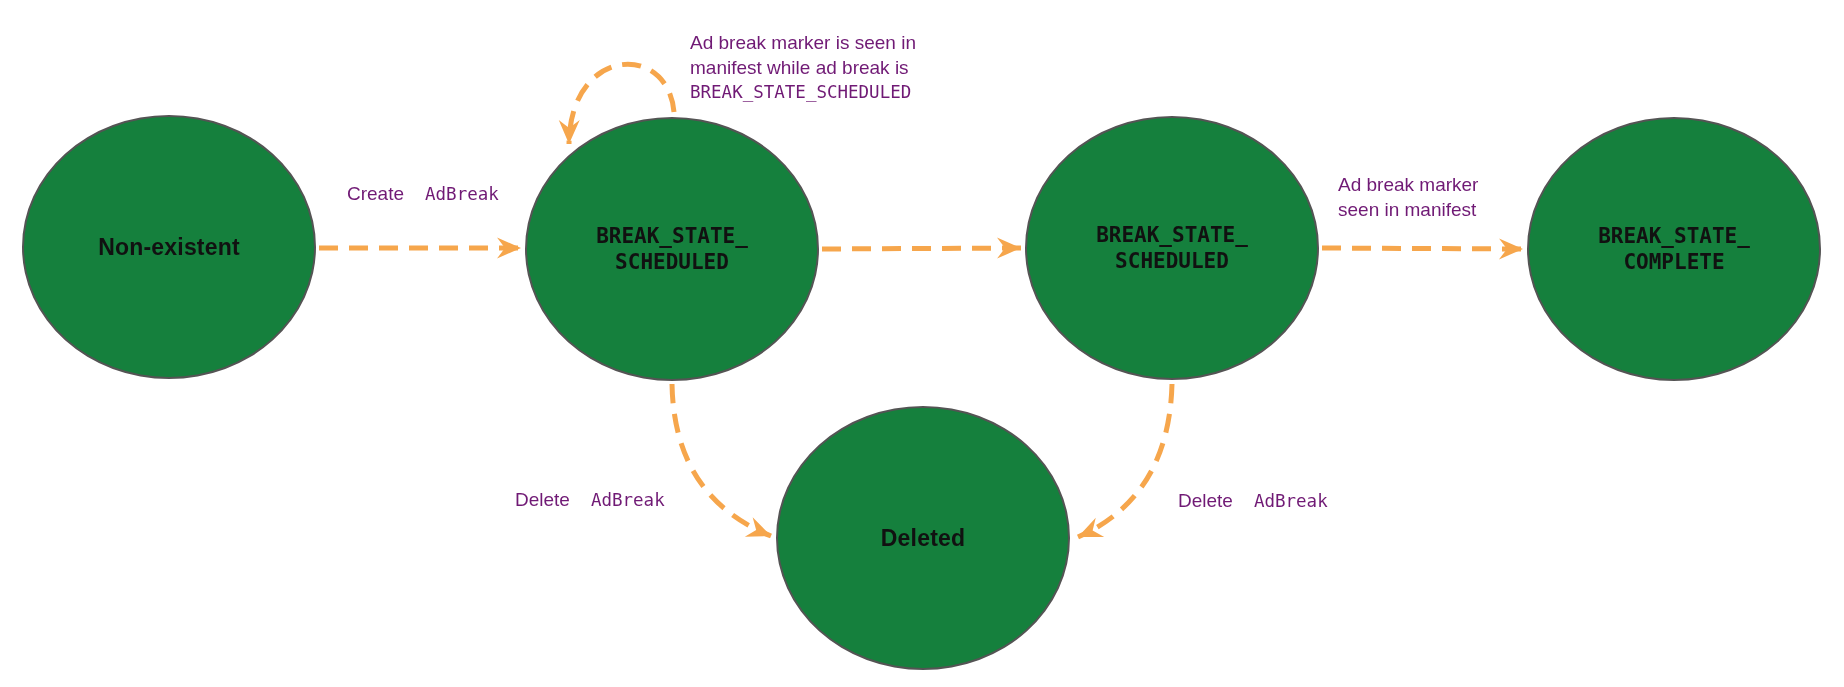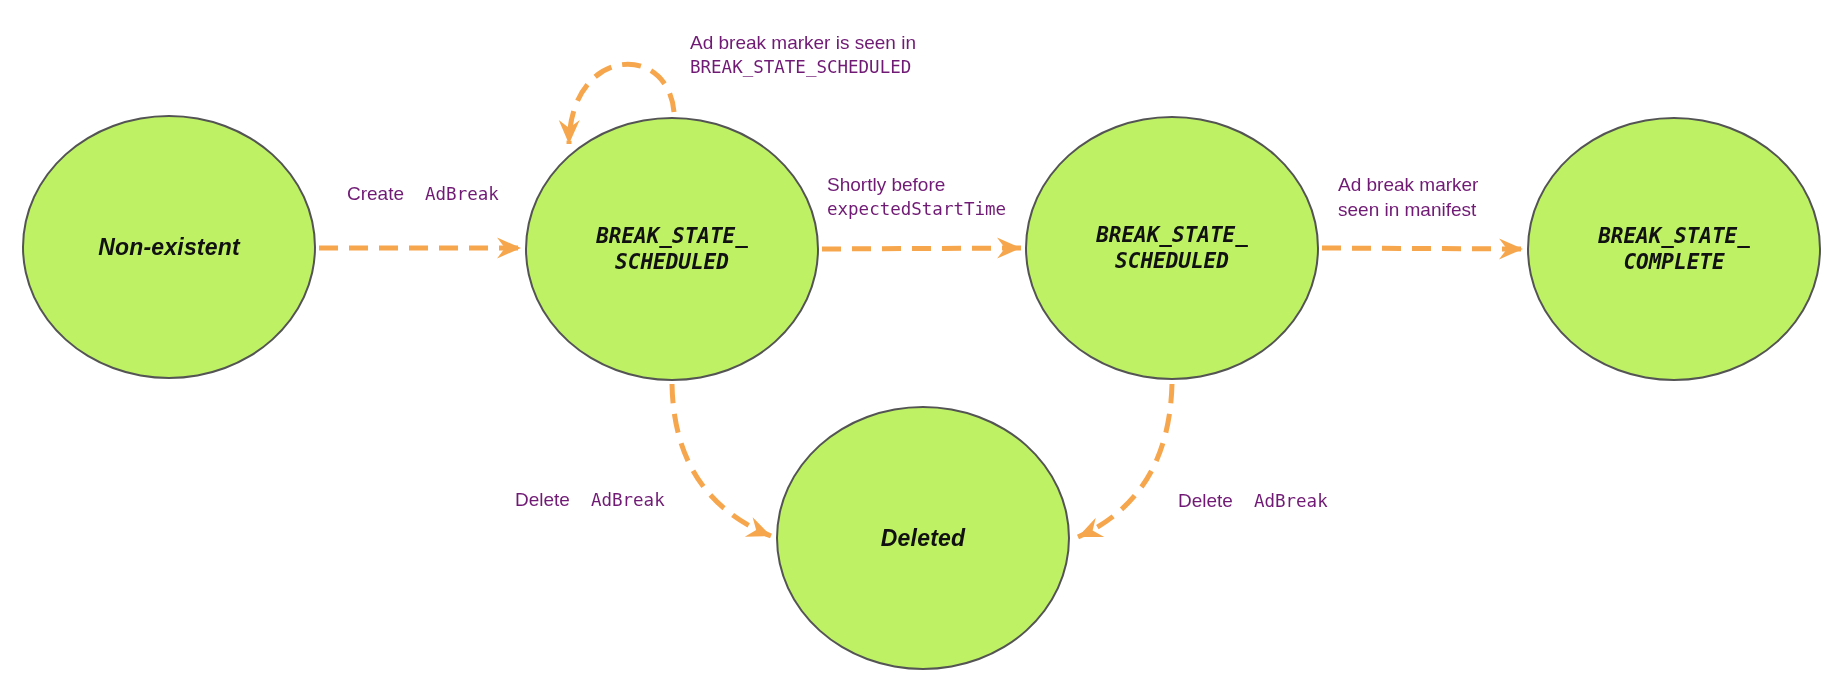--- a/index.html
+++ b/index.html
@@ -11,24 +11,23 @@
     font-family:"Liberation Sans",sans-serif;
   }
   .edges-svg{position:absolute;left:0;top:0;pointer-events:none;}
   .edge-path{fill:none;stroke:#F6A64C;stroke-width:5;stroke-dasharray:19 11;}
   .state{
     position:absolute;
     width:294px;height:264px;
     box-sizing:border-box;
     border:2px solid #545454;
     border-radius:50%;
-    background:#bef264;
+    background:#15803d;
     display:flex;align-items:center;justify-content:center;
     text-align:center;
-    font-style:italic;
   }
   .state-name{
     font-family:"Liberation Sans",sans-serif;
     font-weight:bold;font-size:23px;line-height:28px;
     color:#111111;letter-spacing:0.2px;
   }
   .state-code{
     font-family:"DejaVu Sans Mono",monospace;
     font-weight:bold;font-size:21px;line-height:26px;
     color:#111111;
@@ -91,27 +90,24 @@
   <div class="state" style="left:776px;top:406px;">
     <div class="state-name">Deleted</div>
   </div>
 
   <div class="edge-label" style="left:347px;top:181px;">
     <span>Create</span><span class="mono mono-gap">AdBreak</span>
   </div>
 
   <div class="edge-label" style="left:690px;top:30px;">
     <div>Ad break marker is seen in</div>
+    <div>manifest while ad break is</div>
     <div class="mono">BREAK_STATE_SCHEDULED</div>
   </div>
 
-  <div class="edge-label" style="left:827px;top:172px;">
-    <div>Shortly before</div>
-    <div class="mono">expectedStartTime</div>
-  </div>
 
   <div class="edge-label" style="left:1338px;top:172px;">
     <div>Ad break marker</div>
     <div>seen in manifest</div>
   </div>
 
   <div class="edge-label" style="left:515px;top:487px;">
     <span>Delete</span><span class="mono mono-gap">AdBreak</span>
   </div>
 

